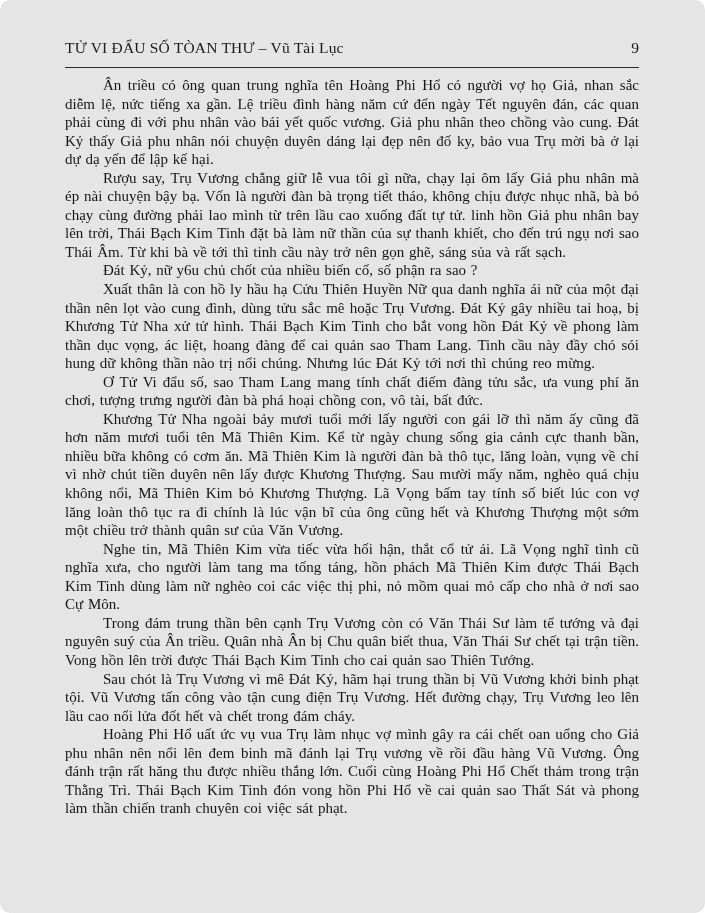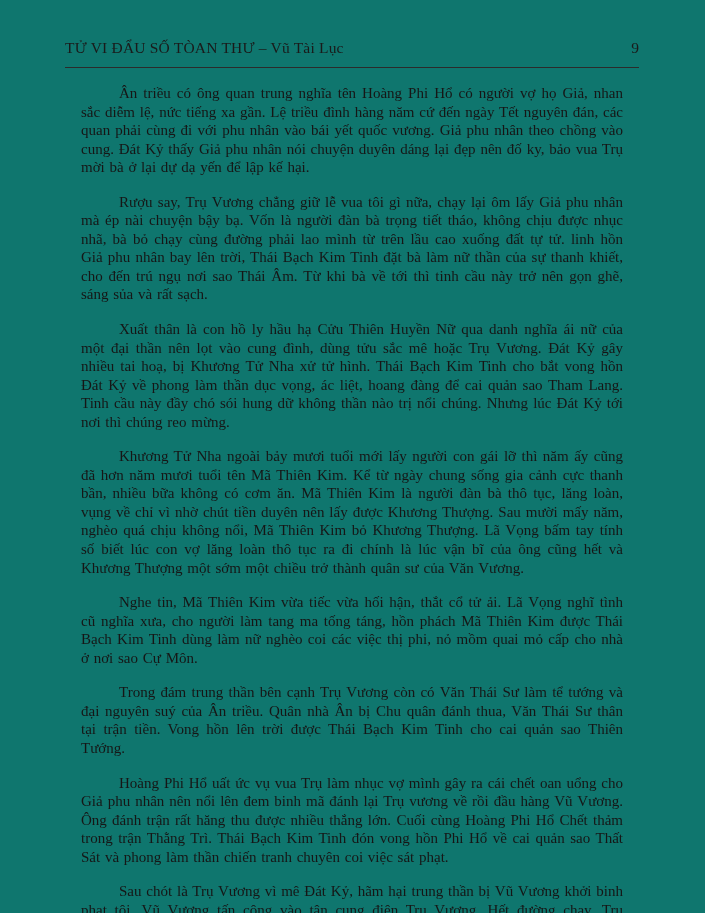--- a/index.html
+++ b/index.html
@@ -5,25 +5,26 @@
     html, body {
       margin: 0;
       padding: 0;
       background: #ffffff;
     }
     .page {
       position: relative;
       box-sizing: border-box;
       width: 705px;
       height: 913px;
-      background: #0f766e;
+      background: #e5e5e5;
       padding: 38px 66px 0 65px;
       font-family: "Liberation Serif", serif;
       color: #1a1a1a;
       overflow: hidden;
+      border-radius: 10px;
     }
     .running-header {
       display: flex;
       justify-content: space-between;
       align-items: baseline;
       font-size: 15.5px;
       line-height: 19px;
       white-space: nowrap;
     }
     .running-header .title {
@@ -34,39 +35,41 @@
       border-top: 1.8px solid #2b2b2b;
       margin: 10px 0 8px 0;
     }
     .body-text {
       font-size: 15px;
       line-height: 18.55px;
       text-align: justify;
       color: #161616;
     }
     .body-text p {
-      margin: 16px;
+      margin: 0;
       text-indent: 38px;
       word-spacing: 1px;
     }
   </style>
 </head>
 <body>
 
 <div class="page">
   <div class="running-header">
     <span class="title">TỬ VI ĐẨU SỐ TÒAN THƯ – Vũ Tài Lục</span>
     <span class="page-number">9</span>
   </div>
 
   <hr class="header-rule">
 
   <div class="body-text">
       <p>Ân triều có ông quan trung nghĩa tên Hoàng Phi Hổ có người vợ họ Giả, nhan sắc diễm lệ, nức tiếng xa gần. Lệ triều đình hàng năm cứ đến ngày Tết nguyên đán, các quan phải cùng đi với phu nhân vào bái yết quốc vương. Giả phu nhân theo chồng vào cung. Đát Kỷ thấy Giả phu nhân nói chuyện duyên dáng lại đẹp nên đố ky, bảo vua Trụ mời bà ở lại dự dạ yến để lập kế hại.</p>
       <p>Rượu say, Trụ Vương chẳng giữ lễ vua tôi gì nữa, chạy lại ôm lấy Giả phu nhân mà ép nài chuyện bậy bạ. Vốn là người đàn bà trọng tiết tháo, không chịu được nhục nhã, bà bỏ chạy cùng đường phải lao mình từ trên lầu cao xuống đất tự tử. linh hồn Giả phu nhân bay lên trời, Thái Bạch Kim Tinh đặt bà làm nữ thần của sự thanh khiết, cho đến trú ngụ nơi sao Thái Âm. Từ khi bà về tới thì tinh cầu này trở nên gọn ghẽ, sáng sủa và rất sạch.</p>
+      <p>Đát Kỷ, nữ y6u chủ chốt của nhiều biến cố, số phận ra sao ?</p>
       <p>Xuất thân là con hồ ly hầu hạ Cửu Thiên Huyền Nữ qua danh nghĩa ái nữ của một đại thần nên lọt vào cung đình, dùng tửu sắc mê hoặc Trụ Vương. Đát Kỷ gây nhiều tai hoạ, bị Khương Tử Nha xử tử hình. Thái Bạch Kim Tinh cho bắt vong hồn Đát Kỷ về phong làm thần dục vọng, ác liệt, hoang đàng để cai quản sao Tham Lang. Tinh cầu này đầy chó sói hung dữ không thần nào trị nổi chúng. Nhưng lúc Đát Kỷ tới nơi thì chúng reo mừng.</p>
+      <p>Ơ Tử Vi đẩu số, sao Tham Lang mang tính chất điếm đàng tửu sắc, ưa vung phí ăn chơi, tượng trưng người đàn bà phá hoại chồng con, vô tài, bất đức.</p>
       <p>Khương Tử Nha ngoài bảy mươi tuổi mới lấy người con gái lỡ thì năm ấy cũng đã hơn năm mươi tuổi tên Mã Thiên Kim. Kể từ ngày chung sống gia cảnh cực thanh bần, nhiều bữa không có cơm ăn. Mã Thiên Kim là người đàn bà thô tục, lăng loàn, vụng về chỉ vì nhờ chút tiền duyên nên lấy được Khương Thượng. Sau mười mấy năm, nghèo quá chịu không nổi, Mã Thiên Kim bỏ Khương Thượng. Lã Vọng bấm tay tính số biết lúc con vợ lăng loàn thô tục ra đi chính là lúc vận bĩ của ông cũng hết và Khương Thượng một sớm một chiều trở thành quân sư của Văn Vương.</p>
       <p>Nghe tin, Mã Thiên Kim vừa tiếc vừa hối hận, thắt cổ tử ải. Lã Vọng nghĩ tình cũ nghĩa xưa, cho người làm tang ma tống táng, hồn phách Mã Thiên Kim được Thái Bạch Kim Tinh dùng làm nữ nghèo coi các việc thị phi, nỏ mồm quai mỏ cấp cho nhà ở nơi sao Cự Môn.</p>
-      <p>Trong đám trung thần bên cạnh Trụ Vương còn có Văn Thái Sư làm tể tướng và đại nguyên suý của Ân triều. Quân nhà Ân bị Chu quân đánh thua, Văn Thái Sư  thân tại trận tiền. Vong hồn lên trời được Thái Bạch Kim Tinh cho cai quản sao Thiên Tướng.</p>
+      <p>Trong đám trung thần bên cạnh Trụ Vương còn có Văn Thái Sư làm tể tướng và đại nguyên suý của Ân triều. Quân nhà Ân bị Chu quân biết thua, Văn Thái Sư  chết tại trận tiền. Vong hồn lên trời được Thái Bạch Kim Tinh cho cai quản sao Thiên Tướng.</p>
+      <p>Sau chót là Trụ Vương vì mê Đát Kỷ, hãm hại trung thần bị Vũ Vương khởi binh phạt tội. Vũ Vương tấn công vào tận cung điện Trụ Vương. Hết đường chạy, Trụ Vương leo lên lầu cao nổi lửa đốt hết và chết trong đám cháy.</p>
       <p>Hoàng Phi Hổ uất ức vụ vua Trụ làm nhục vợ mình gây ra cái chết oan uổng cho Giả phu nhân nên nổi lên đem binh mã đánh lại Trụ vương về rồi đầu hàng Vũ Vương. Ông đánh trận rất hăng thu được nhiều thắng lớn. Cuối cùng Hoàng Phi Hổ Chết thảm trong trận Thằng Trì. Thái Bạch Kim Tinh đón vong hồn Phi Hổ về cai quản sao Thất Sát và phong làm thần chiến tranh chuyên coi việc sát phạt.</p>
-      <p>Sau chót là Trụ Vương vì mê Đát Kỷ, hãm hại trung thần bị Vũ Vương khởi binh phạt tội. Vũ Vương tấn công vào tận cung điện Trụ Vương. Hết đường chạy, Trụ Vương leo lên lầu cao nổi lửa đốt hết và chết trong đám cháy.</p>
     </div>
 </div>
 
 </body></html>

